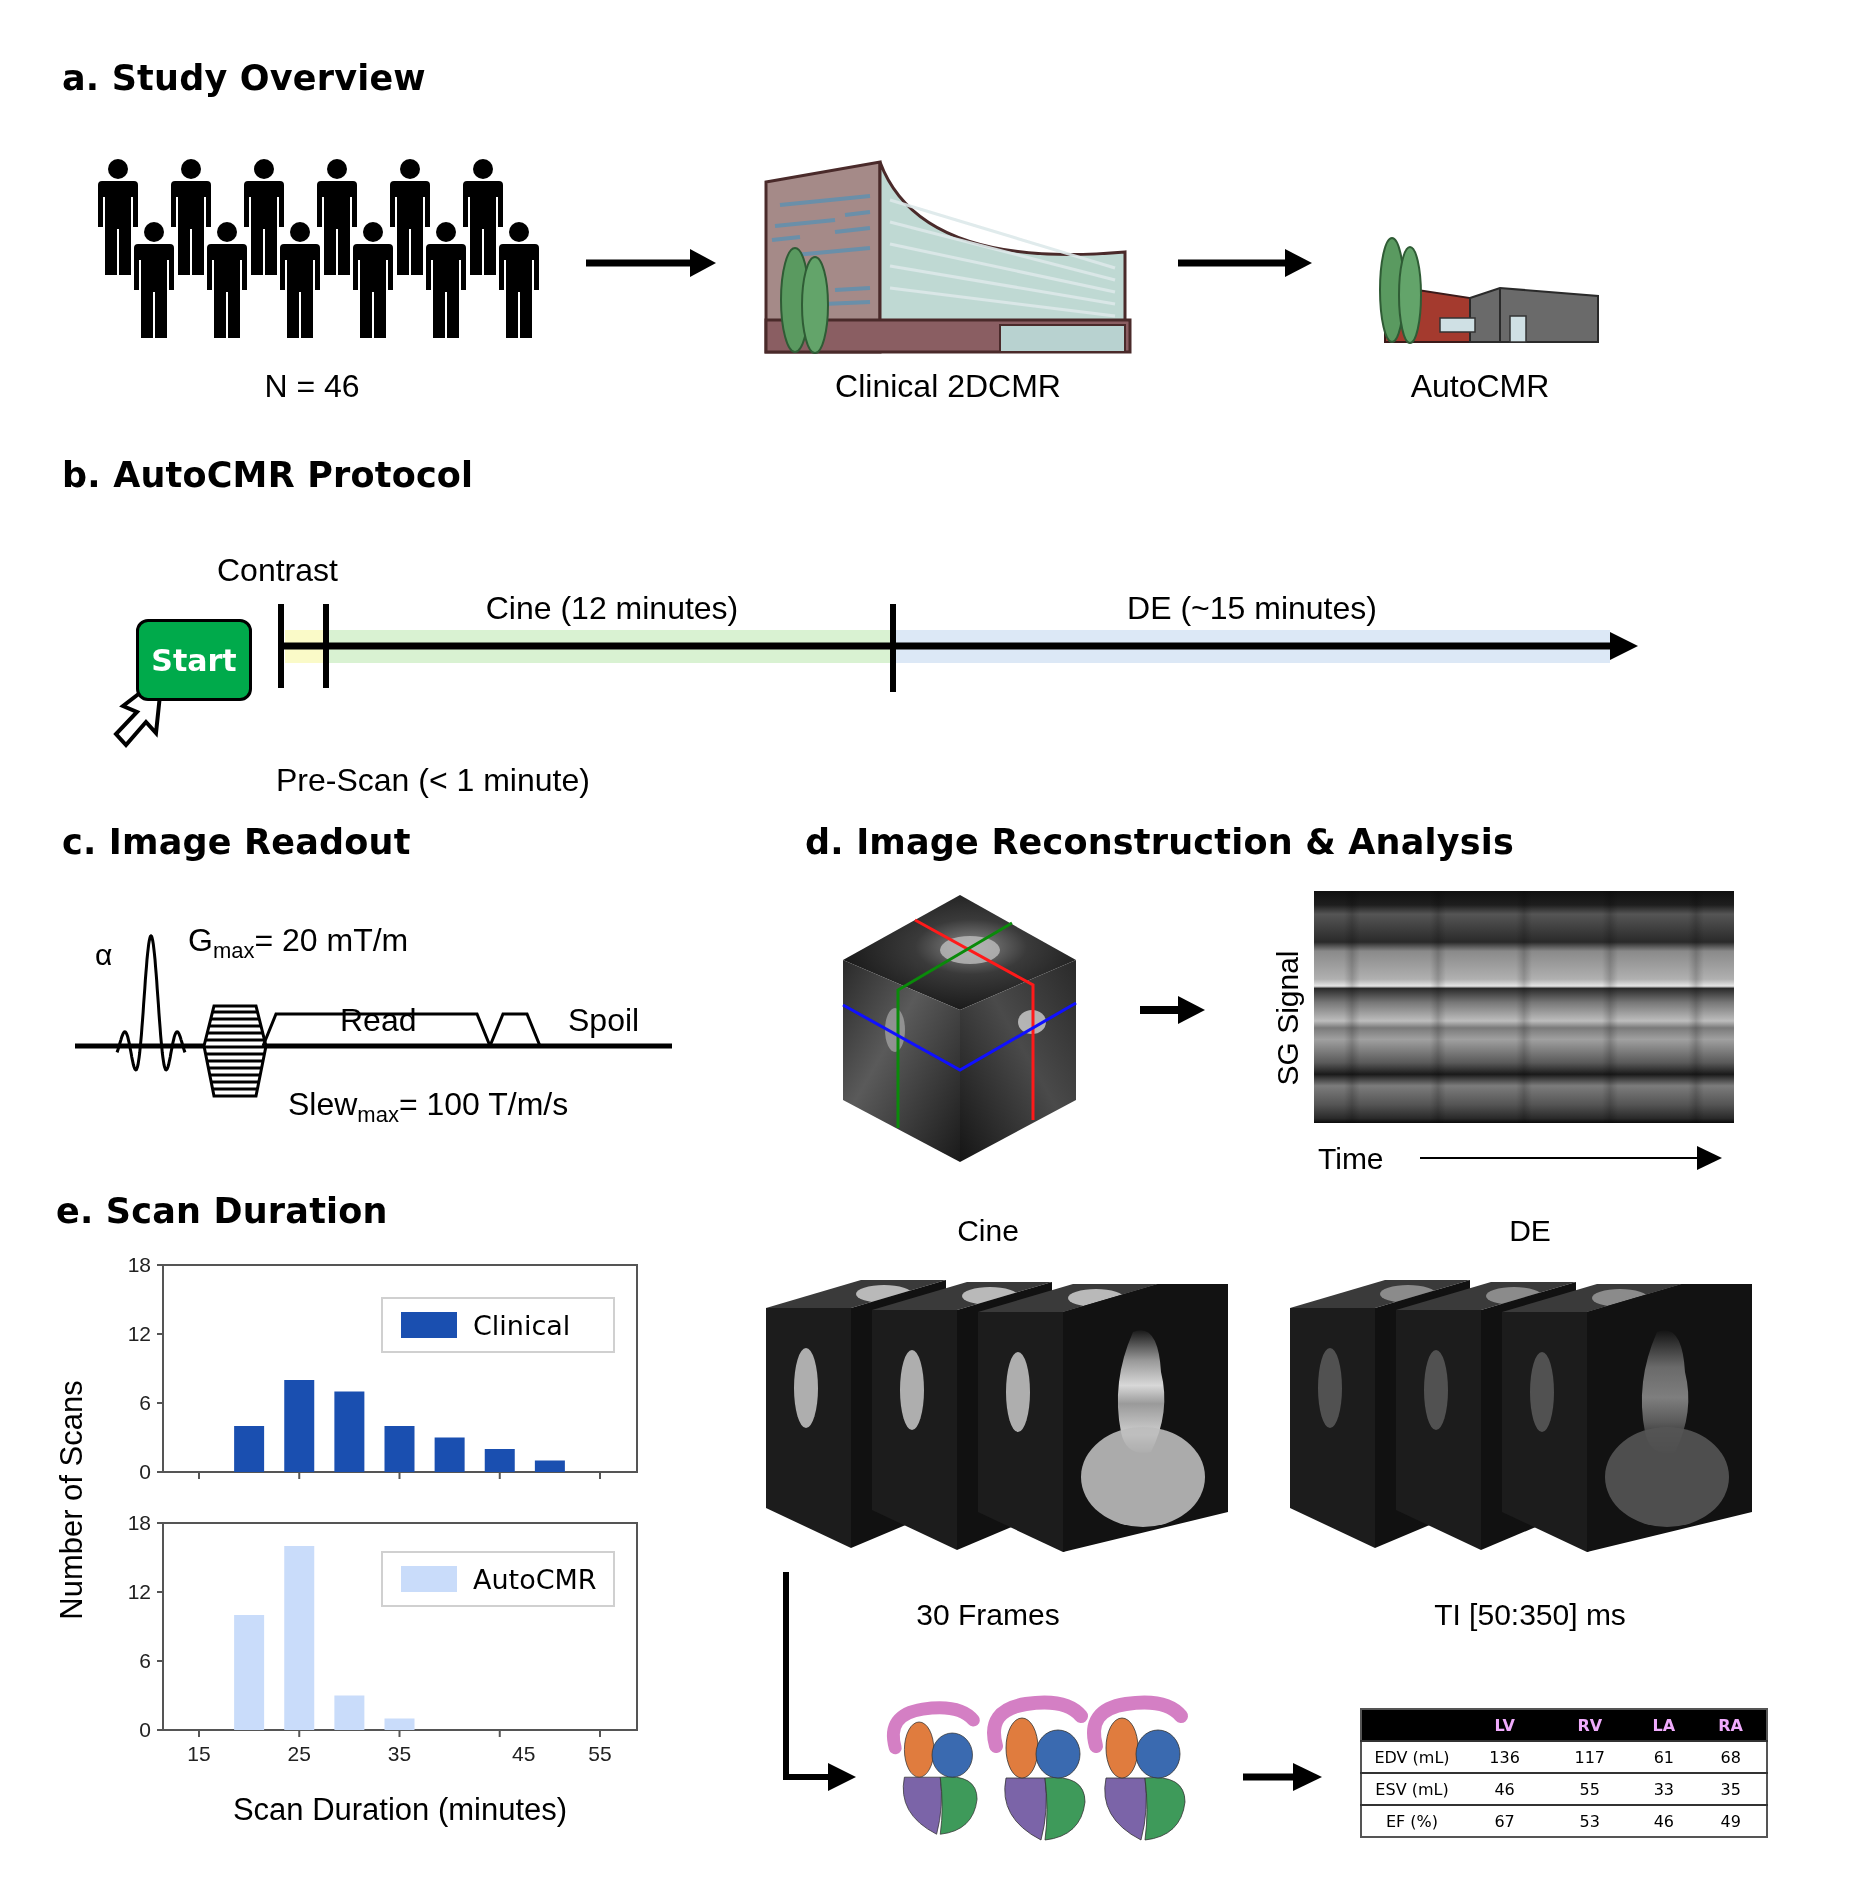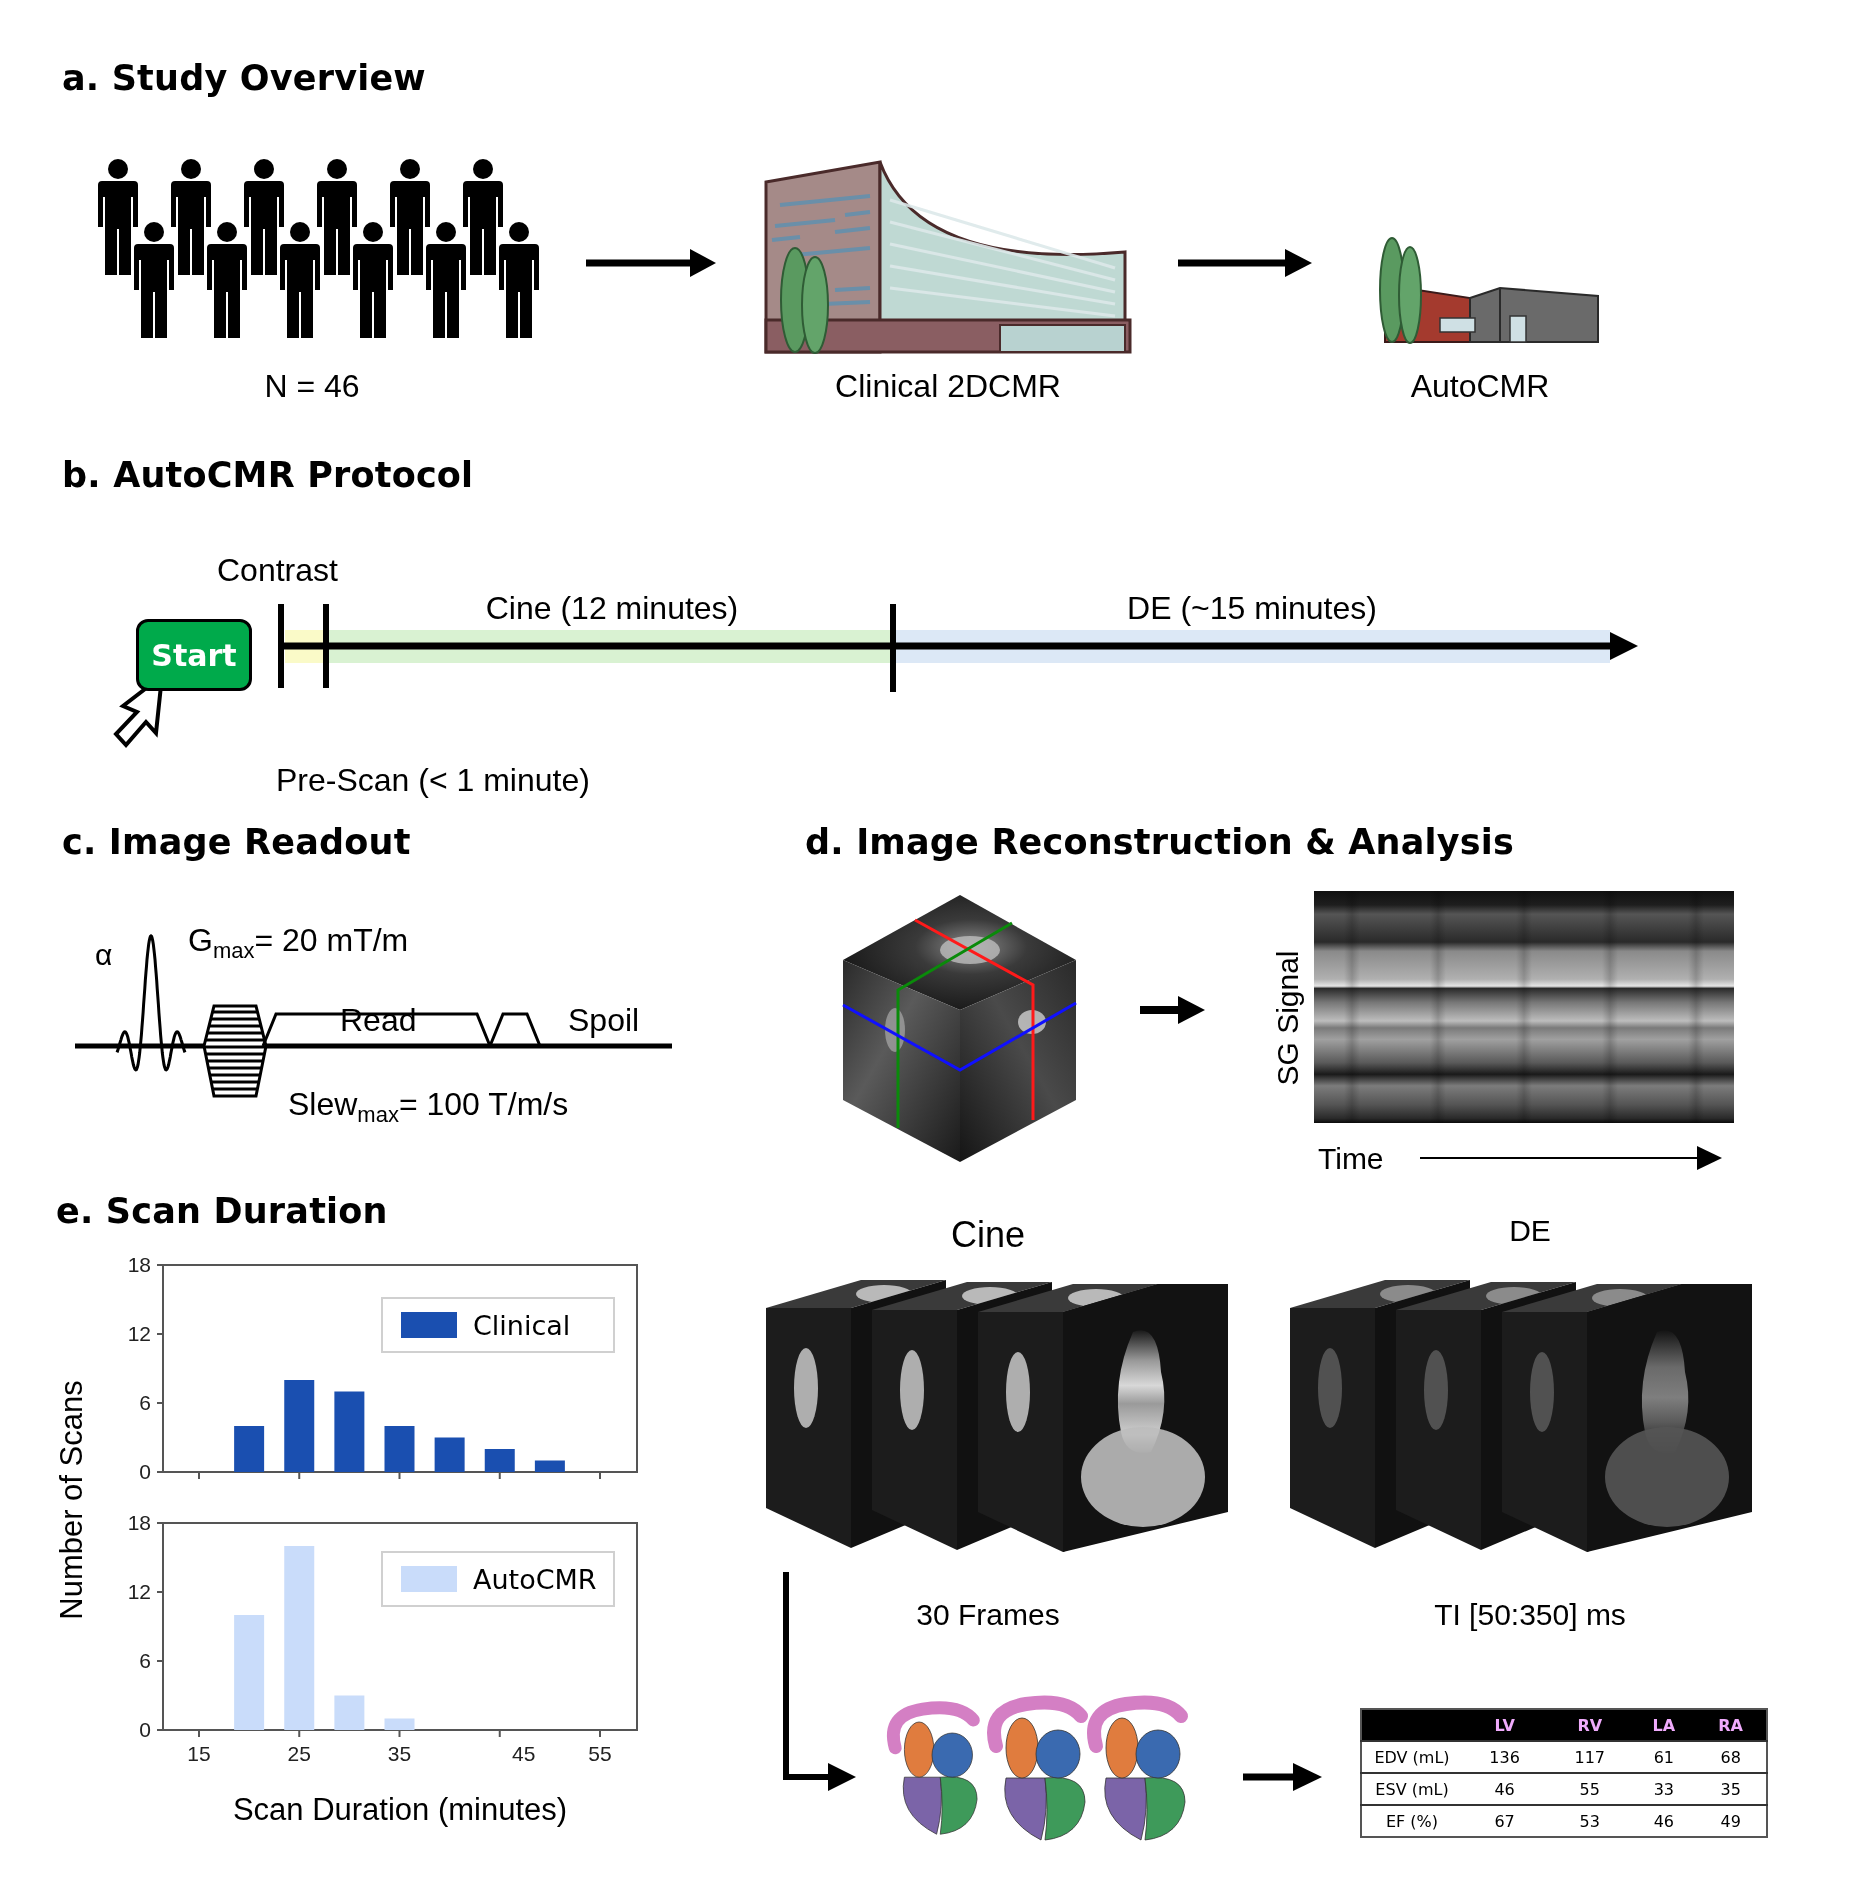--- a/index.html
+++ b/index.html
@@ -3,21 +3,21 @@
 <meta charset="utf-8">
 <style>
   html, body { margin:0; padding:0; background:#ffffff; }
   body { width:1856px; height:1902px; position:relative; overflow:hidden;
          font-family:"Liberation Sans", sans-serif; color:#000; }
   .abs { position:absolute; }
   .heading { font-family:"DejaVu Sans", sans-serif; font-weight:bold; font-size:35px; white-space:nowrap; letter-spacing:0.2px; }
   .label { font-family:"Liberation Sans", sans-serif; font-size:32px; white-space:nowrap; }
   .center { transform:translateX(-50%); text-align:center; }
   svg { position:absolute; left:0; top:0; overflow:visible; }
-  .start-btn { position:absolute; left:136px; top:619px; width:116px; height:72px; background:#00aa4b;
+  .start-btn { position:absolute; left:136px; top:619px; width:116px; height:82px; background:#00aa4b;
                border:3px solid #000; border-radius:12px; box-sizing:border-box; color:#fff;
                font-family:"DejaVu Sans", sans-serif; font-weight:bold; font-size:30px;
                display:flex; align-items:center; justify-content:center; }
   .mri { position:absolute; background:#141414; overflow:hidden; }
   table.results { position:absolute; left:1360px; top:1708px; width:408px; border-collapse:collapse;
                   font-family:"DejaVu Sans", sans-serif; font-size:16px; border:2px solid #555; }
   table.results th { background:#000; color:#f0abfc; font-weight:bold; height:30px; padding:0; text-align:center; }
   table.results td { height:30px; border-top:2px solid #333; text-align:center; padding:0; }
   table.results td.rowhead { width:100px; }
   .legend { position:absolute; background:#fff; border:2px solid #d0d0d0; box-sizing:border-box;
@@ -292,21 +292,21 @@
 <div class="mri" style="left:1314px; top:891px; width:420px; height:232px;">
   <div style="position:absolute; inset:0; background:linear-gradient(to bottom, #101010 0%, #1e1e1e 6%, #555 10%, #2a2a2a 22%, #8a8a8a 26%, #b0b0b0 38%, #e6e6e6 41%, #2a2a2a 42%, #777 48%, #bdbdbd 56%, #7a7a7a 59%, #a0a0a0 64%, #5a5a5a 74%, #1a1a1a 79%, #7c7c7c 84%, #555 92%, #2a2a2a 98%, #0a0a0a 100%);"></div>
   <div style="position:absolute; inset:0; background:repeating-linear-gradient(to right, rgba(0,0,0,0) 0px, rgba(0,0,0,0) 30px, rgba(0,0,0,0.18) 38px, rgba(0,0,0,0) 46px, rgba(0,0,0,0) 86px);"></div>
 </div>
 <div class="abs label" style="left:1318px; top:1142px; font-size:30px;">Time</div>
 <svg width="1856" height="1200">
   <line x1="1420" y1="1158" x2="1700" y2="1158" stroke="#000" stroke-width="2"></line>
   <polygon points="1697,1146 1722,1158 1697,1170" fill="#000"></polygon>
 </svg>
 
-<div class="abs label center" style="left:988px; top:1214px; font-size:36px;">Cine</div>
+<div class="abs label center" style="left:988px; top:1214px; font-size:30px;">Cine</div>
 <div class="abs label center" style="left:1530px; top:1214px; font-size:30px;">DE</div>
 
 <svg width="1856" height="1902">
   <defs>
     <linearGradient id="cineFace" x1="0" y1="0" x2="0" y2="1">
       <stop offset="0%" stop-color="#1a1a1a"></stop>
         <stop offset="25%" stop-color="#9a9a9a"></stop>
         <stop offset="45%" stop-color="#d8d8d8"></stop>
         <stop offset="60%" stop-color="#9a9a9a"></stop>
         <stop offset="85%" stop-color="#cfcfcf"></stop>

